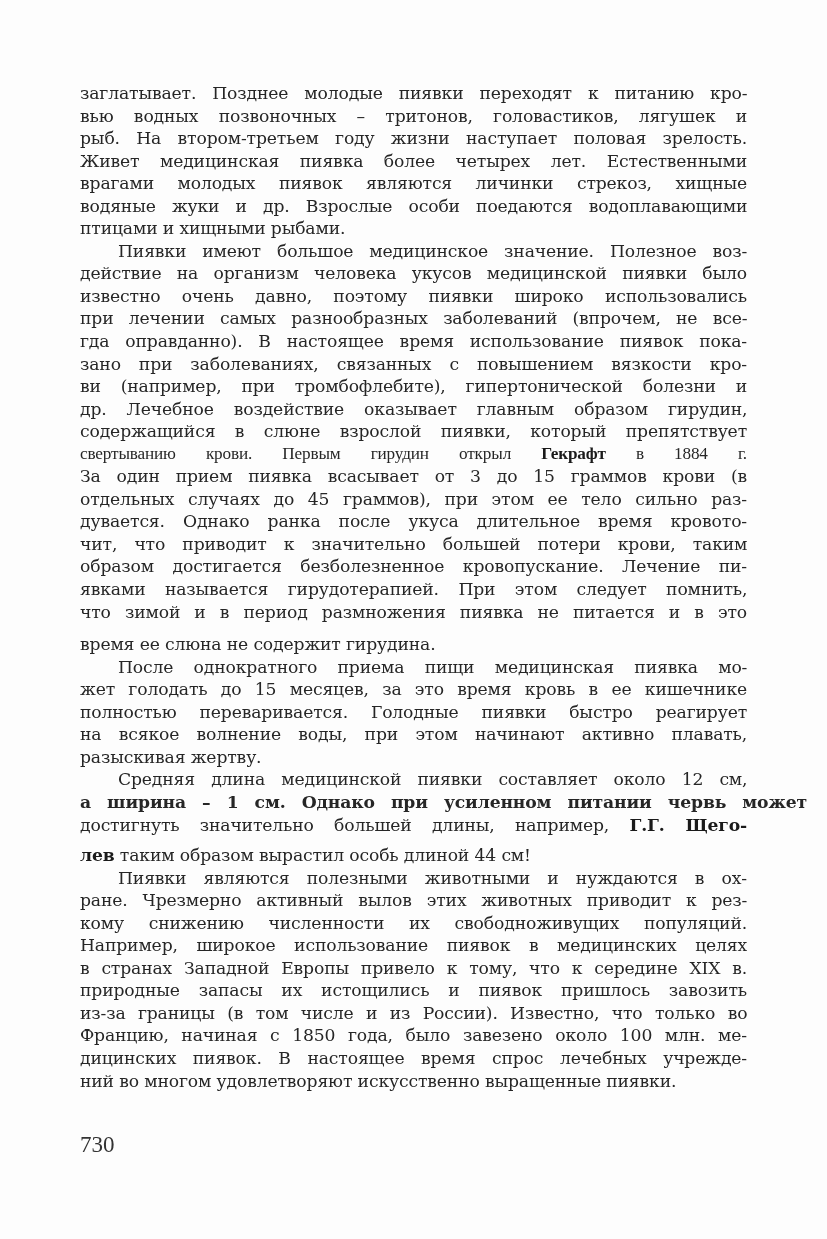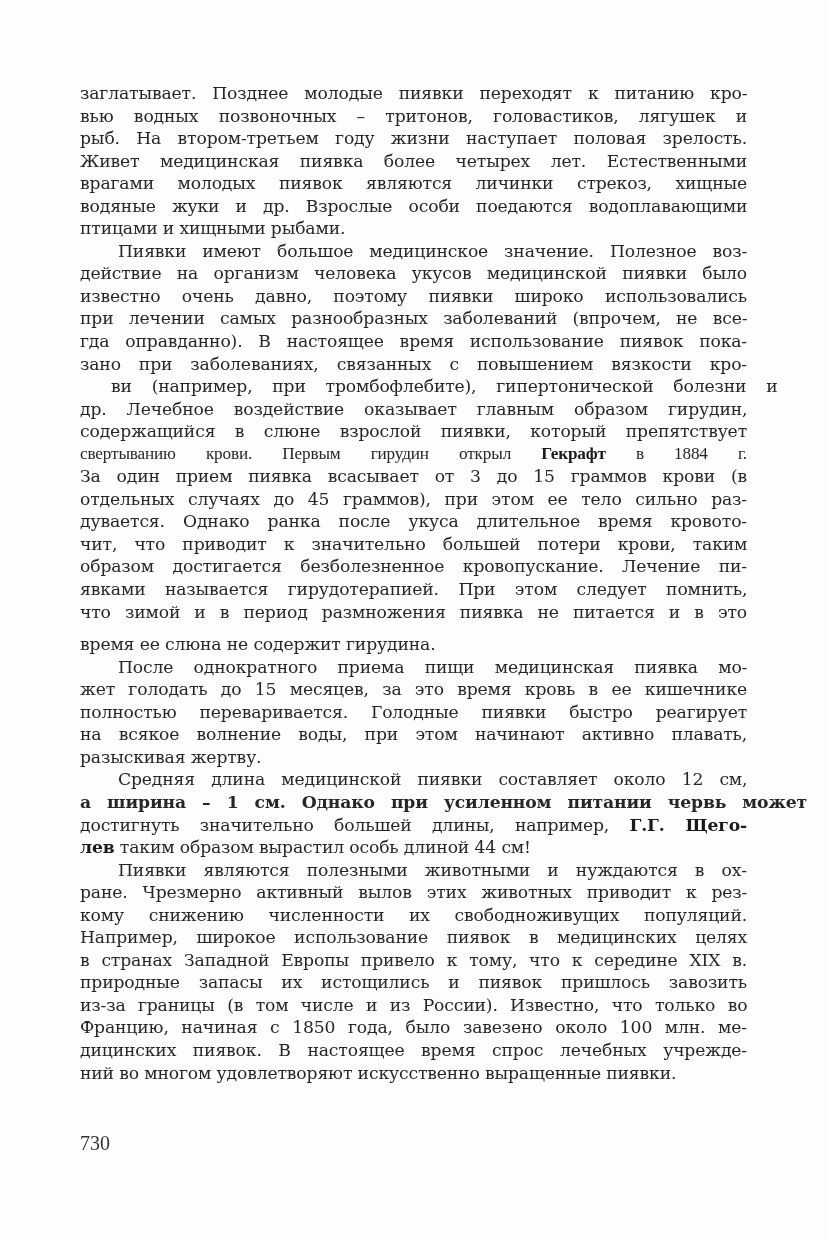--- a/index.html
+++ b/index.html
@@ -11,21 +11,21 @@
     text-align: justify; letter-spacing: -0.15px;
   }
   .para { margin: 0; text-indent: 0; }
   .line { display: block; text-align: justify; text-align-last: justify; white-space: nowrap; overflow: visible; }
   .line.last { text-align-last: left; }
   .line.first { text-indent: 38px; }
   b { font-weight: bold; color: #1a1a1a; }
   .page-number {
     position: absolute; left: 80px; top: 1132px;
     font-family: "Liberation Serif", "DejaVu Serif", serif;
-    font-size: 20px; color: #333;
+    font-size: 23px; color: #333;
   }
 </style>
 </head>
 <body>
 
 <div class="page" id="page-body">
     <div class="para">
       <span class="line" style="display: block; word-spacing: 10.7143px;">заглатывает. Позднее молодые пиявки переходят к питанию кро-</span>
       <span class="line" style="display: block; word-spacing: 15px;">вью водных позвоночных – тритонов, головастиков, лягушек и</span>
       <span class="line" style="display: block; word-spacing: 11px;">рыб. На втором-третьем году жизни наступает половая зрелость.</span>
@@ -34,21 +34,21 @@
       <span class="line" style="display: block; word-spacing: 10.8571px;">водяные жуки и др. Взрослые особи поедаются водоплавающими</span>
       <span class="line last" style="display: block;">птицами и хищными рыбами.</span>
     </div>
     <div class="para">
       <span class="line first" style="display: block; word-spacing: 10.6667px;">Пиявки имеют большое медицинское значение. Полезное воз-</span>
       <span class="line" style="display: block; word-spacing: 10px;">действие на организм человека укусов медицинской пиявки было</span>
       <span class="line" style="display: block; word-spacing: 16px;">известно очень давно, поэтому пиявки широко использовались</span>
       <span class="line" style="display: block; word-spacing: 10px;">при лечении самых разнообразных заболеваний (впрочем, не все-</span>
       <span class="line" style="display: block; word-spacing: 10.5714px;">гда оправданно). В настоящее время использование пиявок пока-</span>
       <span class="line" style="display: block; word-spacing: 12.7143px;">зано при заболеваниях, связанных с повышением вязкости кро-</span>
-      <span class="line" style="display: block; word-spacing: 14.5px; margin-left: 31px;">ви (например, при тромбофлебите), гипертонической болезни и</span>
+      <span class="line" style="display: block; word-spacing: 14.5px;">ви (например, при тромбофлебите), гипертонической болезни и</span>
       <span class="line" style="display: block; word-spacing: 14.6667px;">др. Лечебное воздействие оказывает главным образом гирудин,</span>
       <span class="line" style="display: block; word-spacing: 14.1667px;">содержащийся в слюне взрослой пиявки, который препятствует</span>
       <span class="line" style="display: block; word-spacing: 10.625px; font-family: Liberation Serif, serif;">свертыванию крови. Первым гирудин открыл <b>Гекрафт</b> в 1884 г.</span>
       <span class="line" style="display: block; word-spacing: 10.5455px;">За один прием пиявка всасывает от 3 до 15 граммов крови (в</span>
       <span class="line" style="display: block; word-spacing: 8.3px;">отдельных случаях до 45 граммов), при этом ее тело сильно раз-</span>
       <span class="line" style="display: block; word-spacing: 12.7143px;">дувается. Однако ранка после укуса длительное время кровото-</span>
       <span class="line" style="display: block; word-spacing: 11.875px;">чит, что приводит к значительно большей потери крови, таким</span>
       <span class="line" style="display: block; word-spacing: 13.2px;">образом достигается безболезненное кровопускание. Лечение пи-</span>
       <span class="line" style="display: block; word-spacing: 14.1667px;">явками называется гирудотерапией. При этом следует помнить,</span>
       <span class="line" style="display: block; word-spacing: 8.81818px;">что зимой и в период размножения пиявка не питается и в это</span>
@@ -58,21 +58,21 @@
       <span class="line first" style="display: block; word-spacing: 15px;">После однократного приема пищи медицинская пиявка мо-</span>
       <span class="line" style="display: block; word-spacing: 8px;">жет голодать до 15 месяцев, за это время кровь в ее кишечнике</span>
       <span class="line" style="display: block; word-spacing: 17.6px;">полностью переваривается. Голодные пиявки быстро реагирует</span>
       <span class="line" style="display: block; word-spacing: 12px;">на всякое волнение воды, при этом начинают активно плавать,</span>
       <span class="line last" style="display: block;">разыскивая жертву.</span>
     </div>
     <div class="para">
       <span class="line first" style="display: block; word-spacing: 10.8571px;">Средняя длина медицинской пиявки составляет около 12 см,</span>
       <span class="line" style="display: block; word-spacing: 10.3px; font-weight: bold;">а ширина – 1 см. Однако при усиленном питании червь может</span>
       <span class="line" style="display: block; word-spacing: 15px;">достигнуть значительно большей длины, например, <b>Г.Г. Щего-</b></span>
-      <span class="line last" style="display: block;"><b>лев</b> таким образом вырастил особь длиной 44 см!</span>
+      <span class="line last" style="display: block; margin-top: 8px;"><b>лев</b> таким образом вырастил особь длиной 44 см!</span>
     </div>
     <div class="para">
       <span class="line first" style="display: block; word-spacing: 11.8571px;">Пиявки являются полезными животными и нуждаются в ох-</span>
       <span class="line" style="display: block; word-spacing: 9.625px;">ране. Чрезмерно активный вылов этих животных приводит к рез-</span>
       <span class="line" style="display: block; word-spacing: 19.4px;">кому снижению численности их свободноживущих популяций.</span>
       <span class="line" style="display: block; word-spacing: 13.3333px;">Например, широкое использование пиявок в медицинских целях</span>
       <span class="line" style="display: block; word-spacing: 6.54545px;">в странах Западной Европы привело к тому, что к середине XIX в.</span>
       <span class="line" style="display: block; word-spacing: 13.5714px;">природные запасы их истощились и пиявок пришлось завозить</span>
       <span class="line" style="display: block; word-spacing: 7.09091px;">из-за границы (в том числе и из России). Известно, что только во</span>
       <span class="line" style="display: block; word-spacing: 7.3px;">Францию, начиная с 1850 года, было завезено около 100 млн. ме-</span>

